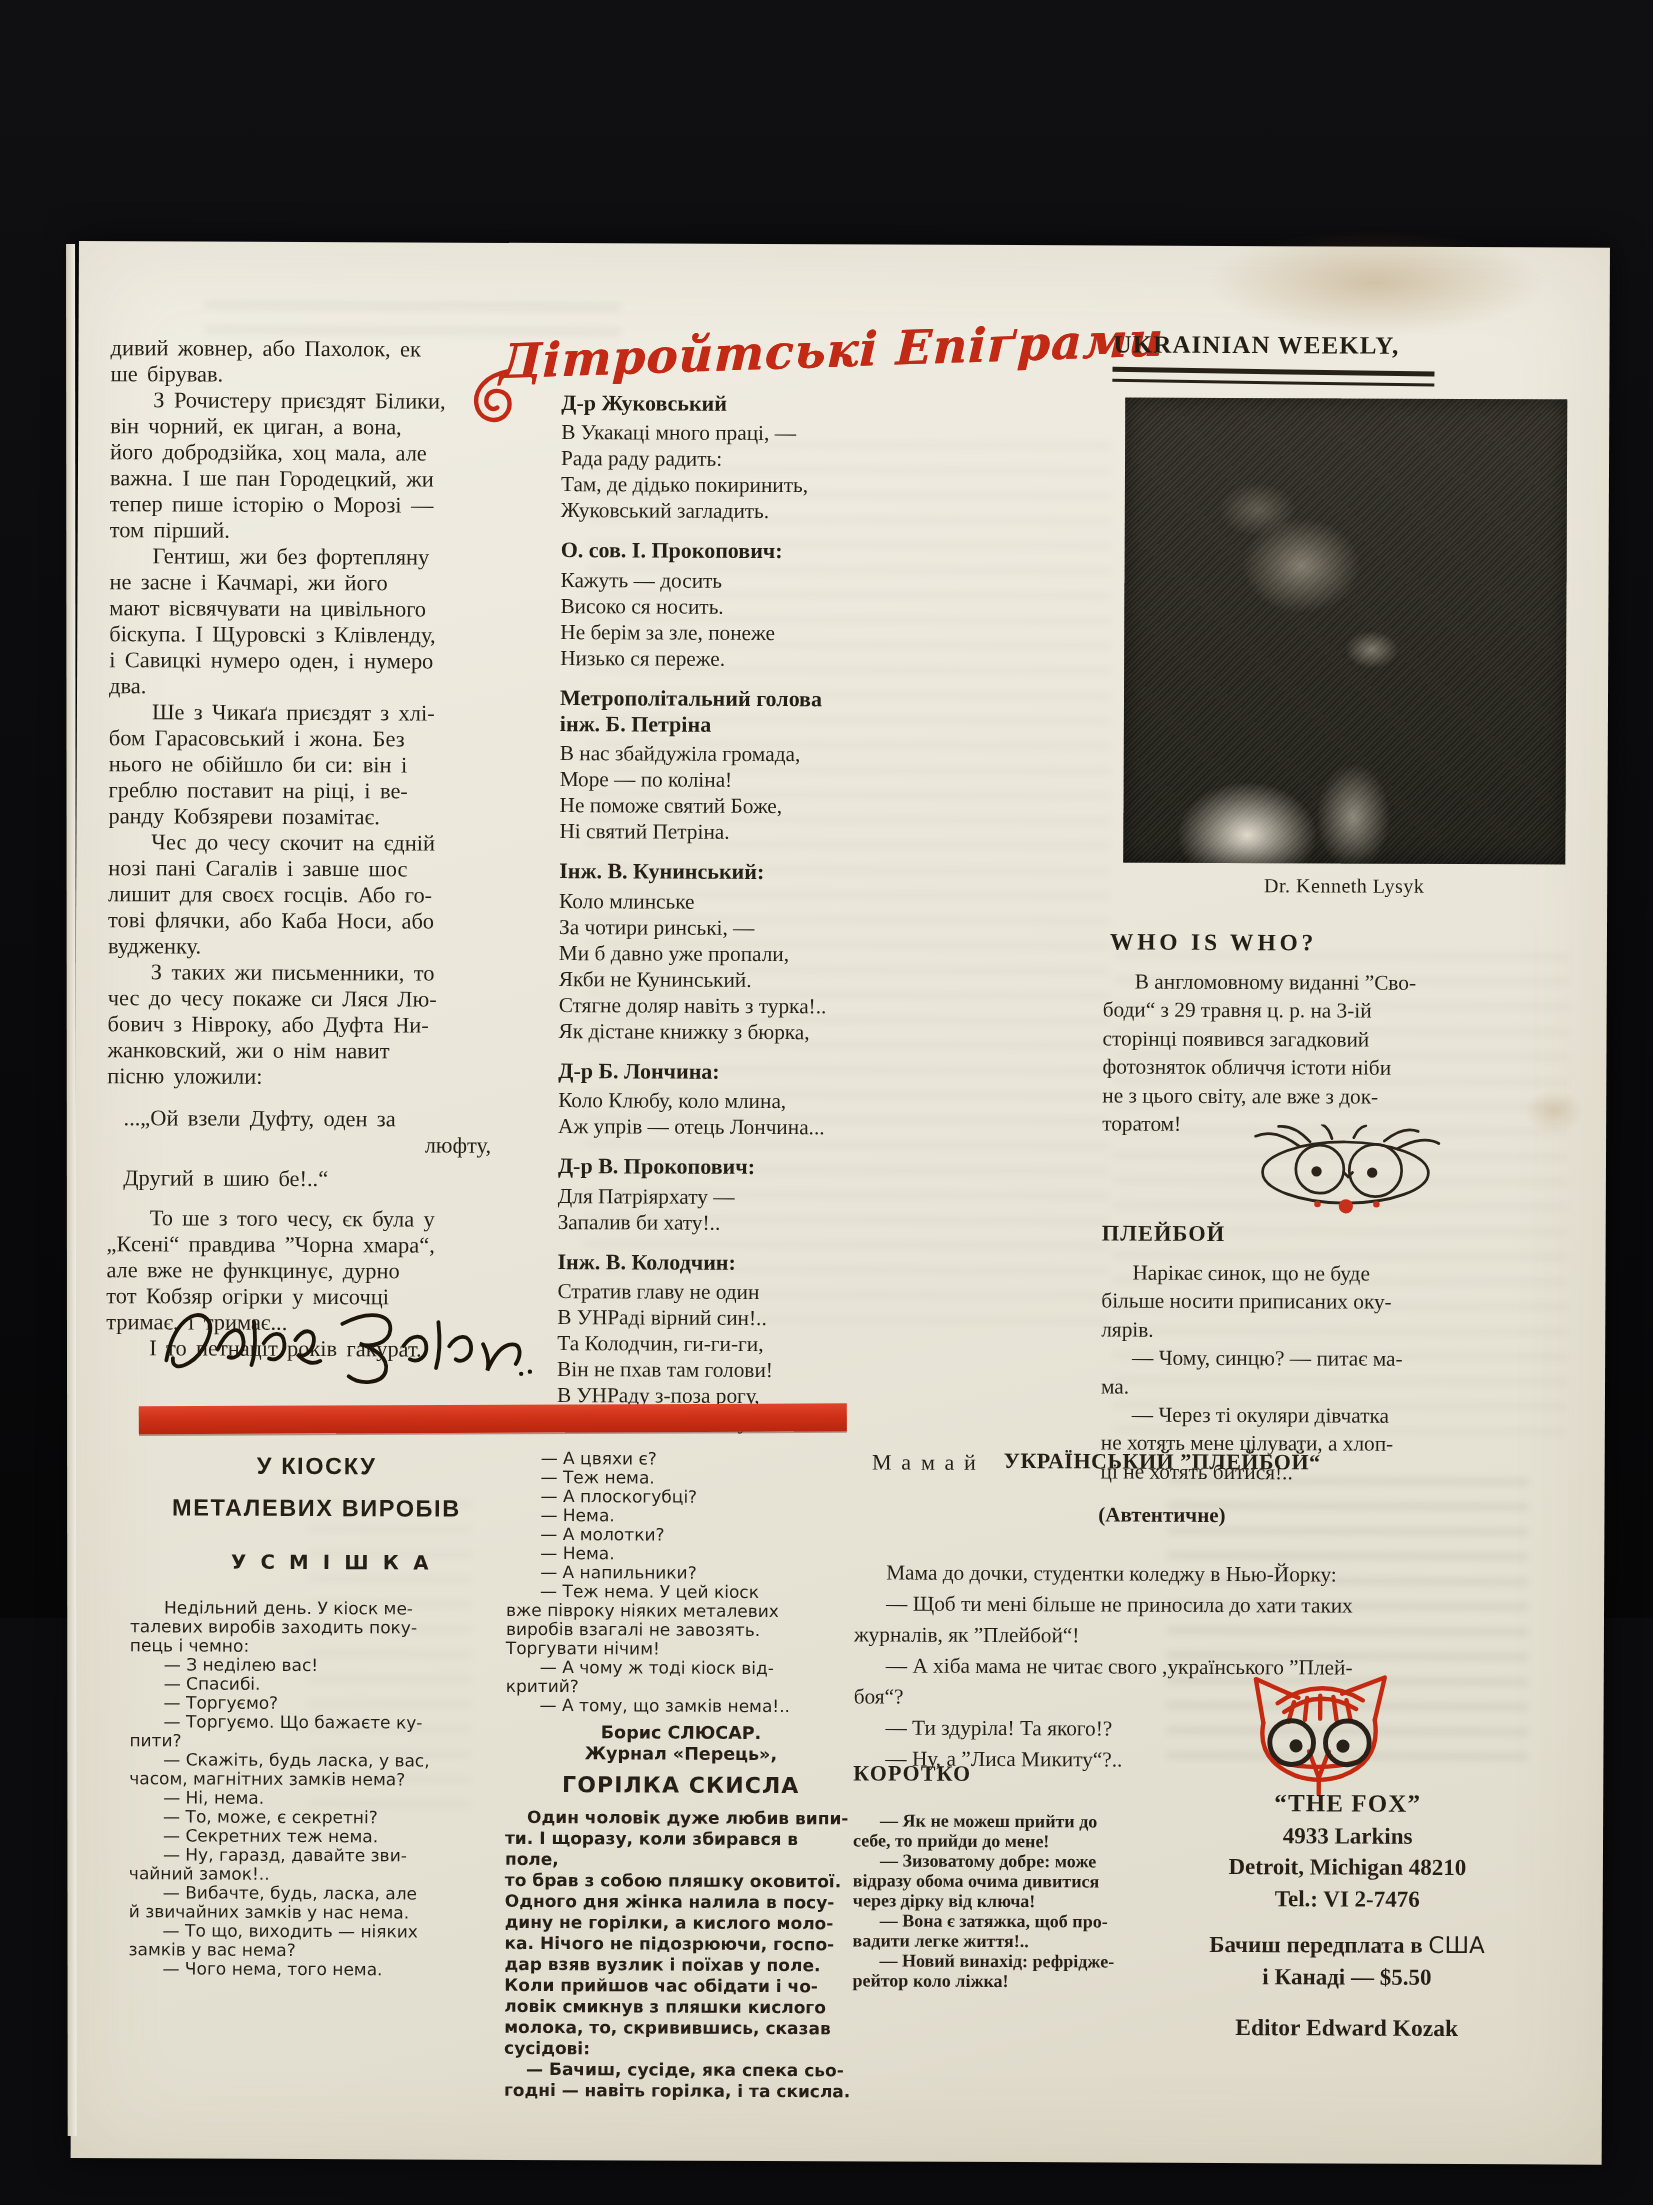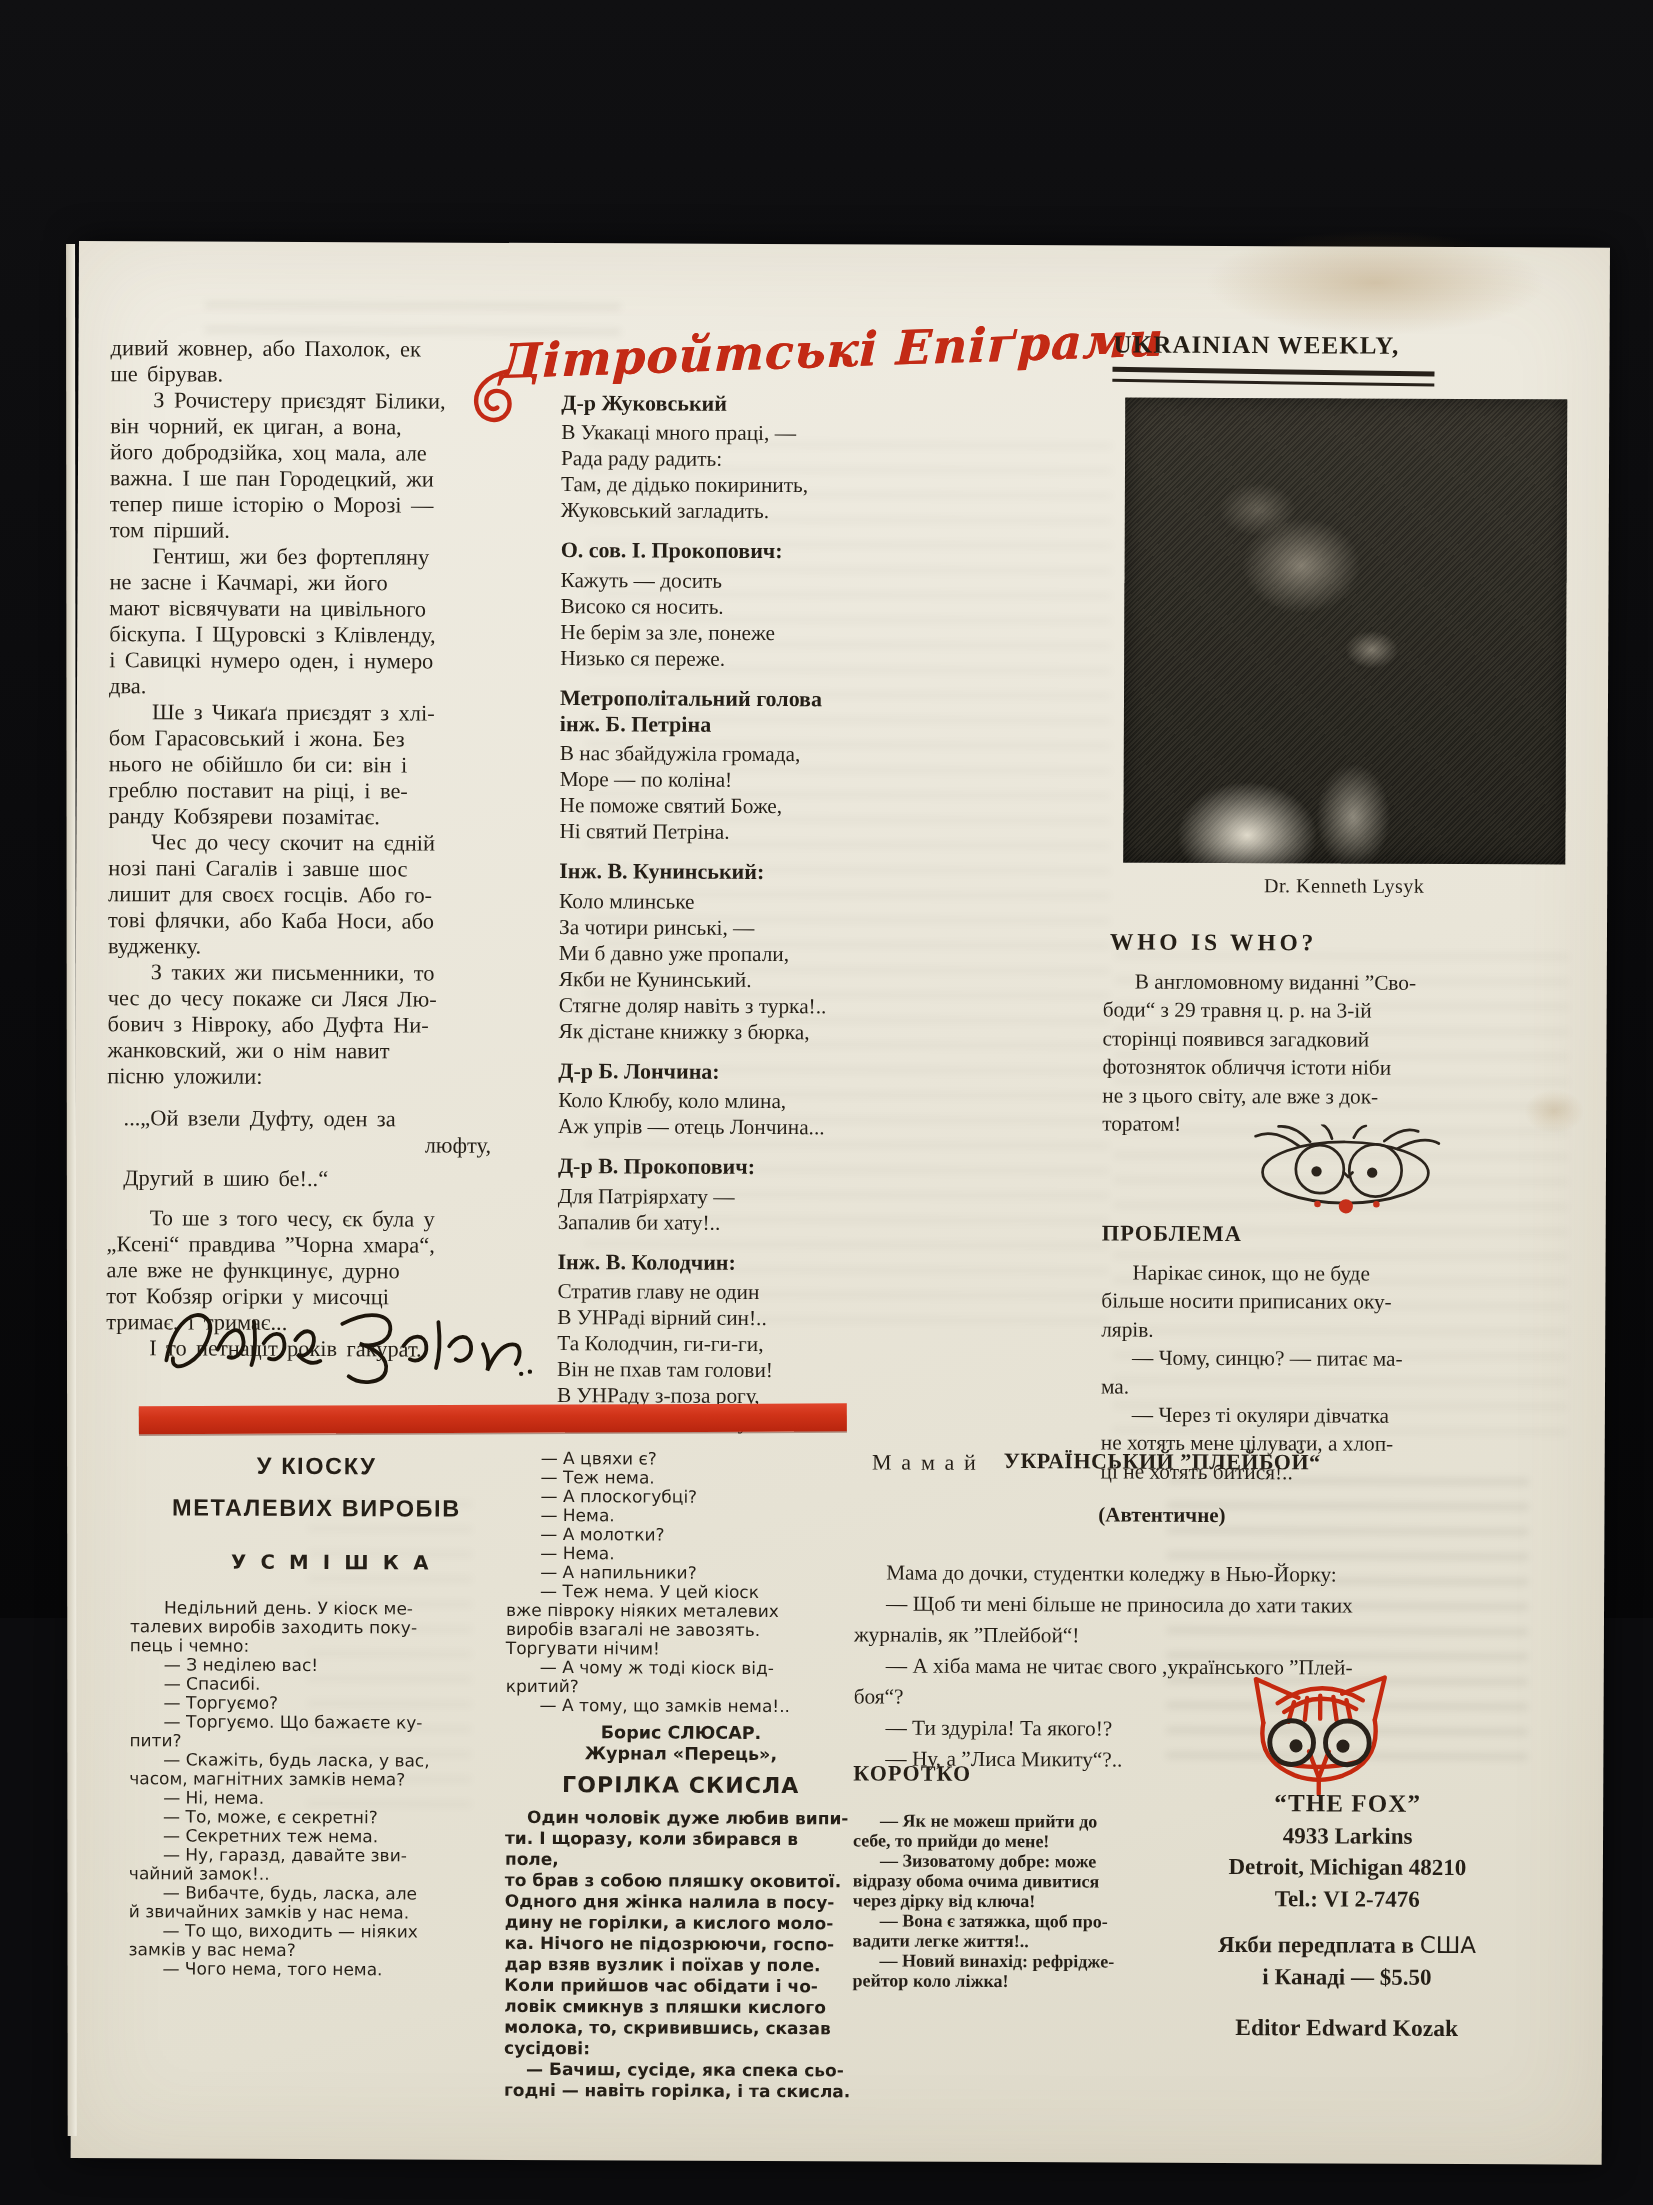--- a/index.html
+++ b/index.html
@@ -261,21 +261,21 @@
           <path d="M330,44 C360,26 388,24 406,34"></path>
           <circle cx="182" cy="86" r="7" fill="#2b241c"></circle>
           <circle cx="284" cy="88" r="7" fill="#2b241c"></circle>
         </g>
         <circle cx="236" cy="150" r="13" fill="#c6301a"></circle>
         <circle cx="184" cy="146" r="6" fill="#c6301a"></circle>
         <circle cx="292" cy="146" r="6" fill="#c6301a"></circle>
       </svg>
     </div>
 
-    <div id="problema-heading" class="abs" data-bind="problema.heading">ПРОБЛЕМА</div>
+    <div id="problema-heading" class="abs" data-bind="problema.heading">ПЛЕЙБОЙ</div>
     <div id="problema-body" class="abs">
         <p data-bind-item=".">Нарікає синок, що не буде
 більше носити приписаних оку-
 лярів.</p>
         <p data-bind-item=".">— Чому, синцю? — питає ма-
 ма.</p>
         <p data-bind-item=".">— Через ті окуляри дівчатка
 не хотять мене цілувати, а хлоп-
 ці не хотять битися!..</p>
       </div>
@@ -399,21 +399,21 @@
         <circle cx="180" cy="142" r="12" fill="#28211a"></circle>
       </svg>
     </div>
 
     <div id="fox-info" class="abs">
       <div id="fox-name" data-bind="fox_info.name">“THE FOX”</div>
       <div class="fox-row" data-bind="fox_info.address_line1">4933 Larkins</div>
       <div class="fox-row" data-bind="fox_info.address_line2">Detroit, Michigan 48210</div>
       <div class="fox-row" data-bind="fox_info.phone">Tel.: VI 2-7476</div>
       <div id="fox-sub1">
-        <span data-bind="fox_info.subscription_serif">Якби передплата в</span>
+        <span data-bind="fox_info.subscription_serif">Бачиш передплата в</span>
         <span class="stamp" data-bind="fox_info.subscription_stamp">США</span>
       </div>
       <div class="fox-row" data-bind="fox_info.subscription_line2">і Канаді — $5.50</div>
       <div id="fox-editor" data-bind="fox_info.editor">Editor Edward Kozak</div>
     </div>
 
   </div>
 </div>
 
 

